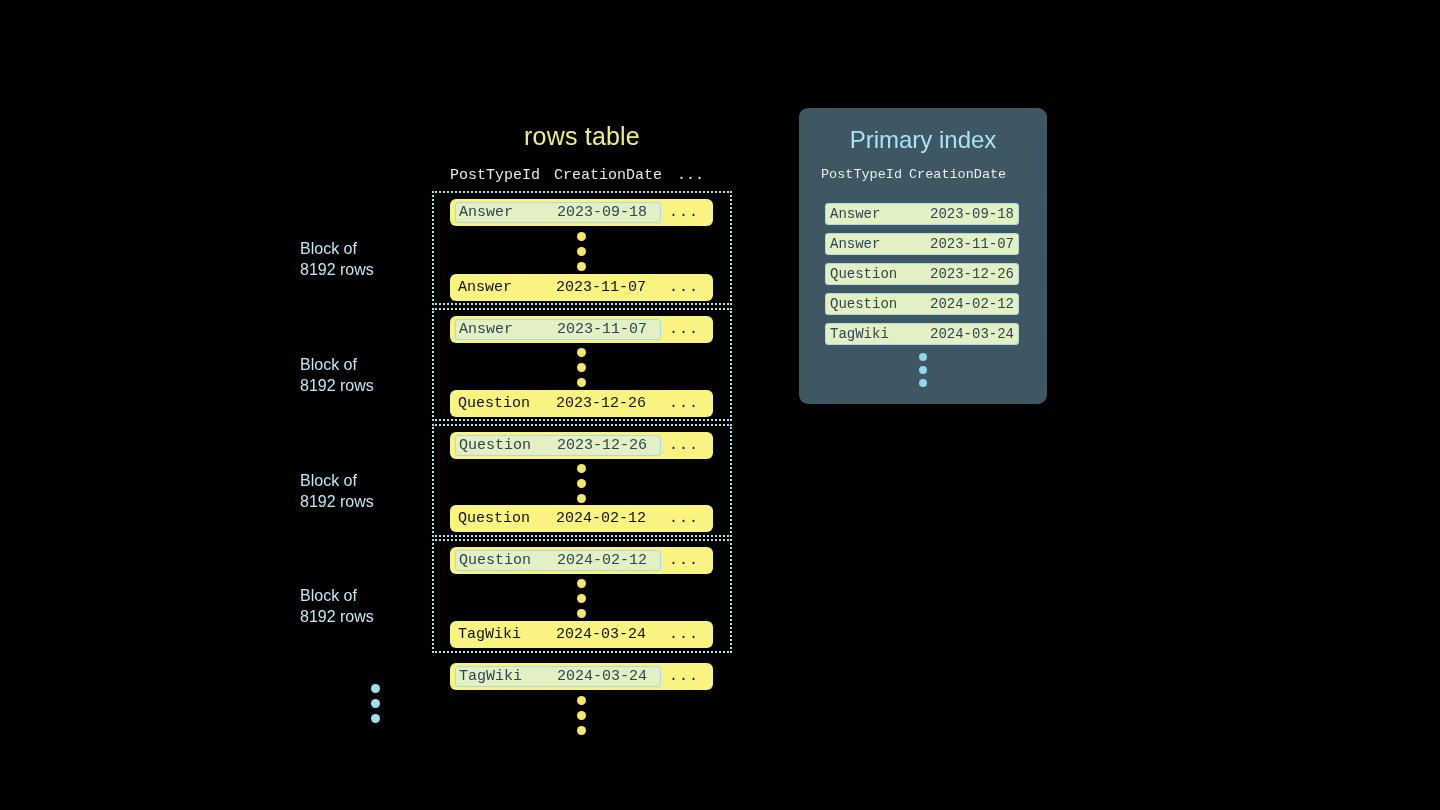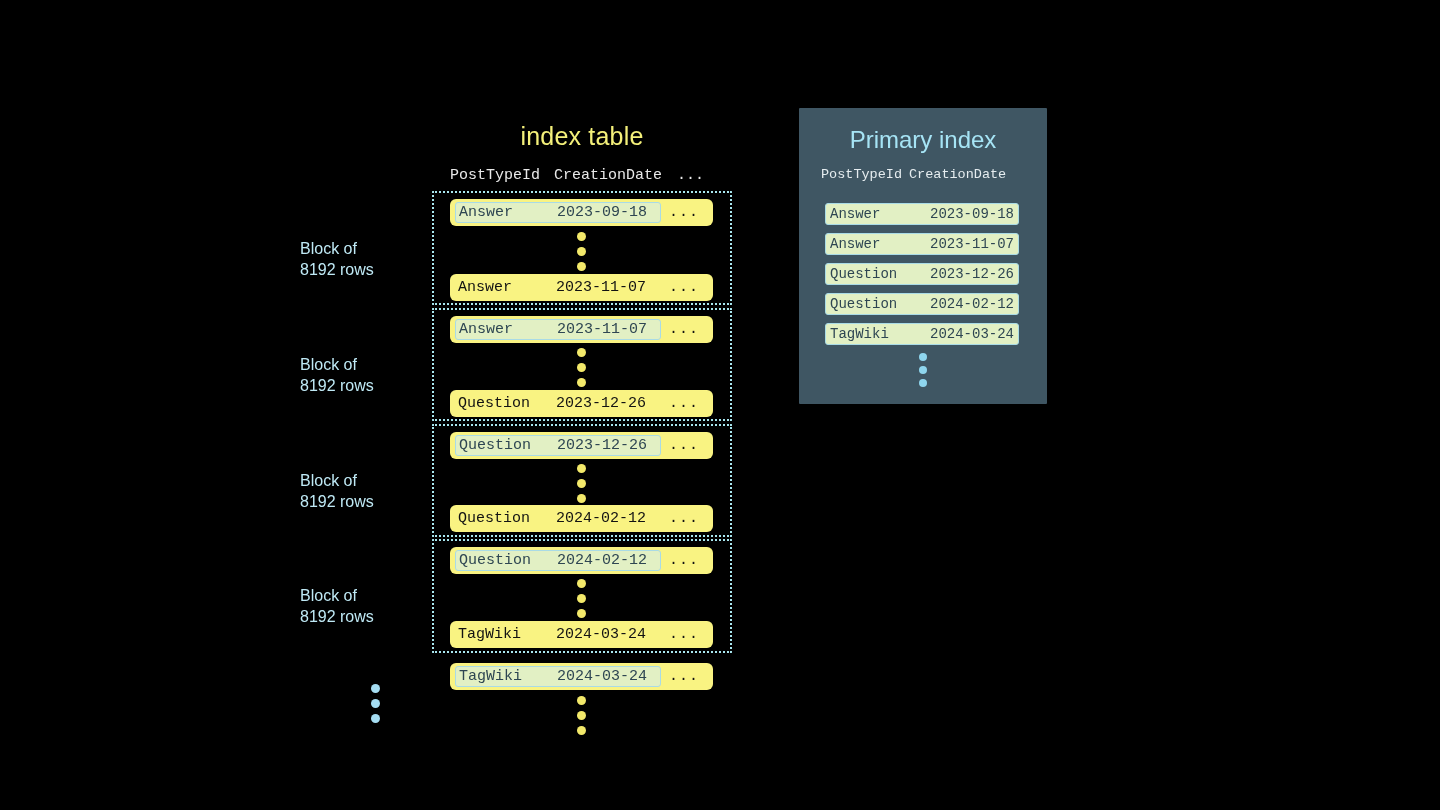--- a/index.html
+++ b/index.html
@@ -126,21 +126,21 @@
   .vdots.blue i { background: #a5ddf2; }
 
   
   .index-panel {
     position: absolute;
     left: 799px;
     top: 108px;
     width: 248px;
     height: 296px;
     background: #3f5663;
-    border-radius: 1px;
+    border-radius: 9px;
   }
   .index-title {
     position: absolute;
     top: 18px;
     left: 0;
     width: 100%;
     text-align: center;
     color: #a6e4f5;
     font-size: 24px;
     font-family: "Liberation Sans", sans-serif;
@@ -199,21 +199,21 @@
     border-radius: 50%;
     background: #8fd6ee;
     display: block;
   }
 </style>
 </head>
 <body>
 
 <div class="stage">
 
-  <div class="posts-title">index table</div>
+  <div class="posts-title">rows table</div>
 
   <div class="posts-header">
     <span class="col-type">PostTypeId</span>
     <span class="col-date">CreationDate</span>
     <span class="col-rest">...</span>
   </div>
 
   <div class="block-frame" style="top:191px;height:114px;"></div>
   <div class="block-label" style="left:300px;top:238px;">
     <div>Block of</div>

